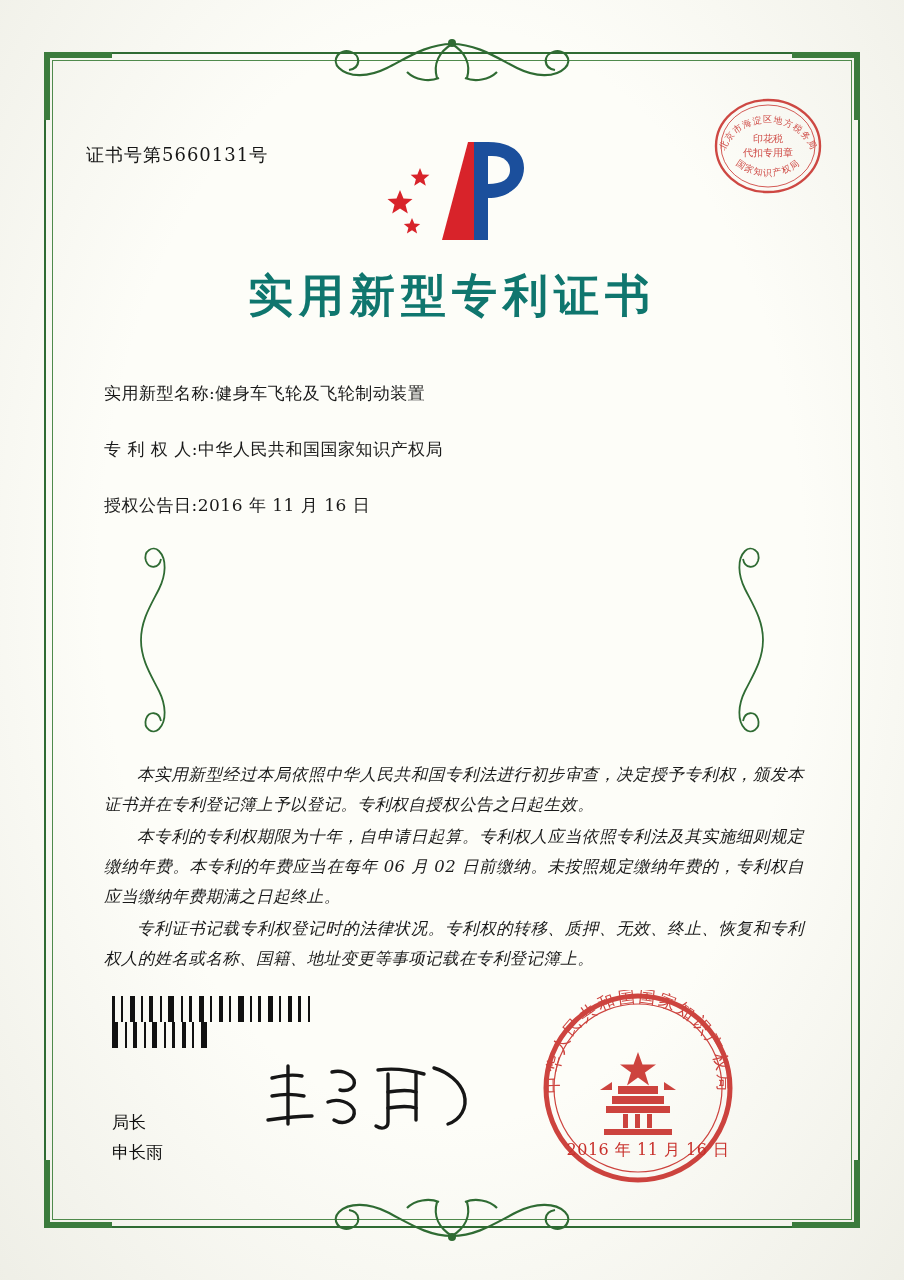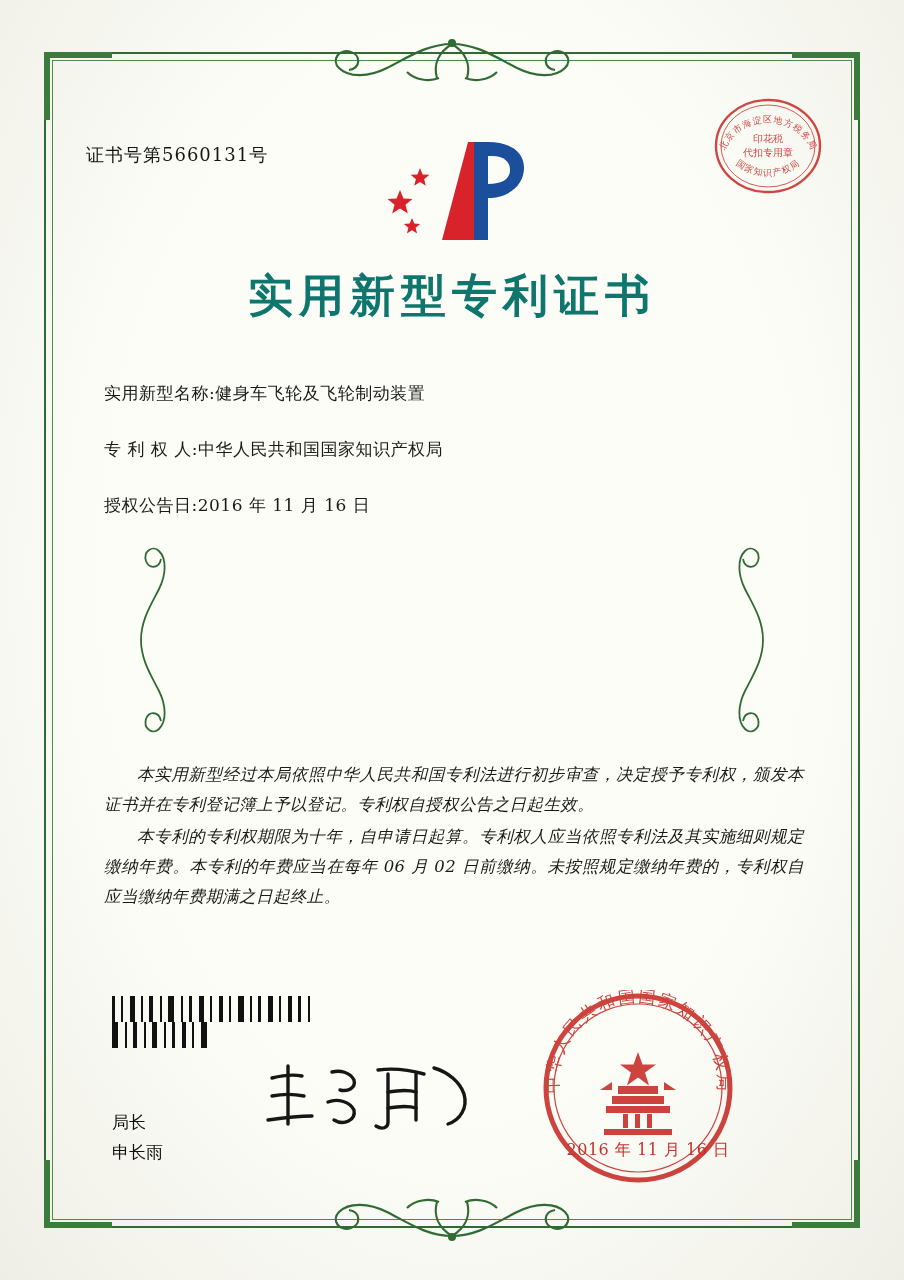--- a/index.html
+++ b/index.html
@@ -344,20 +344,21 @@
     <div class="field-row">
       <span class="field-label">授权公告日:</span>
       <span class="field-value">2016 年 11 月 16 日</span>
     </div>
 
   </div>
 
   <div class="body-text">
     <p>本实用新型经过本局依照中华人民共和国专利法进行初步审查，决定授予专利权，颁发本证书并在专利登记簿上予以登记。专利权自授权公告之日起生效。</p>
     <p>本专利的专利权期限为十年，自申请日起算。专利权人应当依照专利法及其实施细则规定缴纳年费。本专利的年费应当在每年 06 月 02 日前缴纳。未按照规定缴纳年费的，专利权自应当缴纳年费期满之日起终止。</p>
+    <p>专利证书记载专利权登记时的法律状况。专利权的转移、质押、无效、终止、恢复和专利权人的姓名或名称、国籍、地址变更等事项记载在专利登记簿上。</p>
   </div>
 
   <div class="barcode">
     <span style="width:3px"></span><span style="width:2px;background:transparent"></span>
     <span style="width:2px"></span><span style="width:3px;background:transparent"></span>
     <span style="width:5px"></span><span style="width:2px;background:transparent"></span>
     <span style="width:2px"></span><span style="width:2px;background:transparent"></span>
     <span style="width:4px"></span><span style="width:3px;background:transparent"></span>
     <span style="width:2px"></span><span style="width:2px;background:transparent"></span>
     <span style="width:6px"></span><span style="width:3px;background:transparent"></span>

